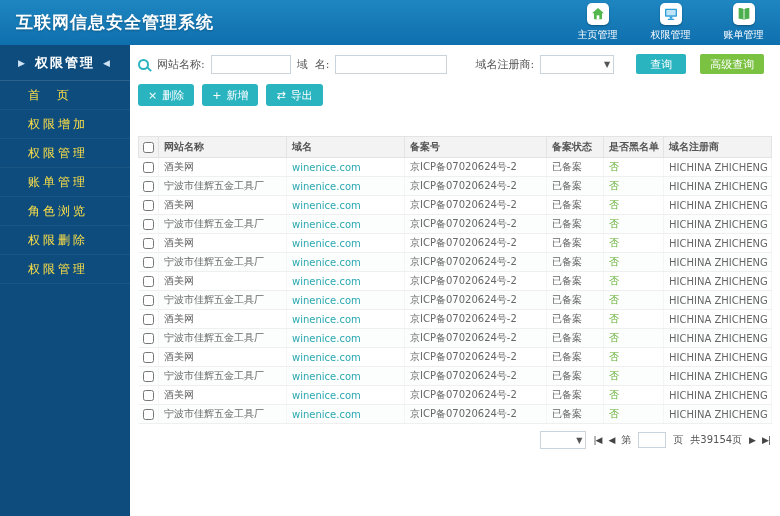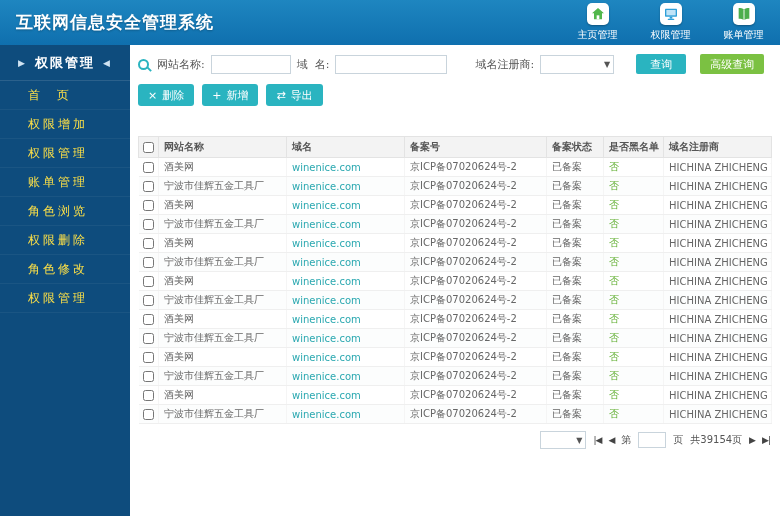--- a/index.html
+++ b/index.html
@@ -113,23 +113,20 @@
     <span class="sidebar-item-label">权限管理</span>
   </div>
       <div class="sidebar-item">
     <span class="sidebar-item-label">账单管理</span>
   </div>
       <div class="sidebar-item">
     <span class="sidebar-item-label">角色浏览</span>
   </div>
       <div class="sidebar-item">
     <span class="sidebar-item-label">权限删除</span>
-  </div>
-      <div class="sidebar-item">
-    <span class="sidebar-item-label">角色修改</span>
   </div>
       <div class="sidebar-item">
     <span class="sidebar-item-label">权限管理</span>
   </div>
     </div>
 </div>
 
 <div class="main">
 
   <div class="search-bar">

